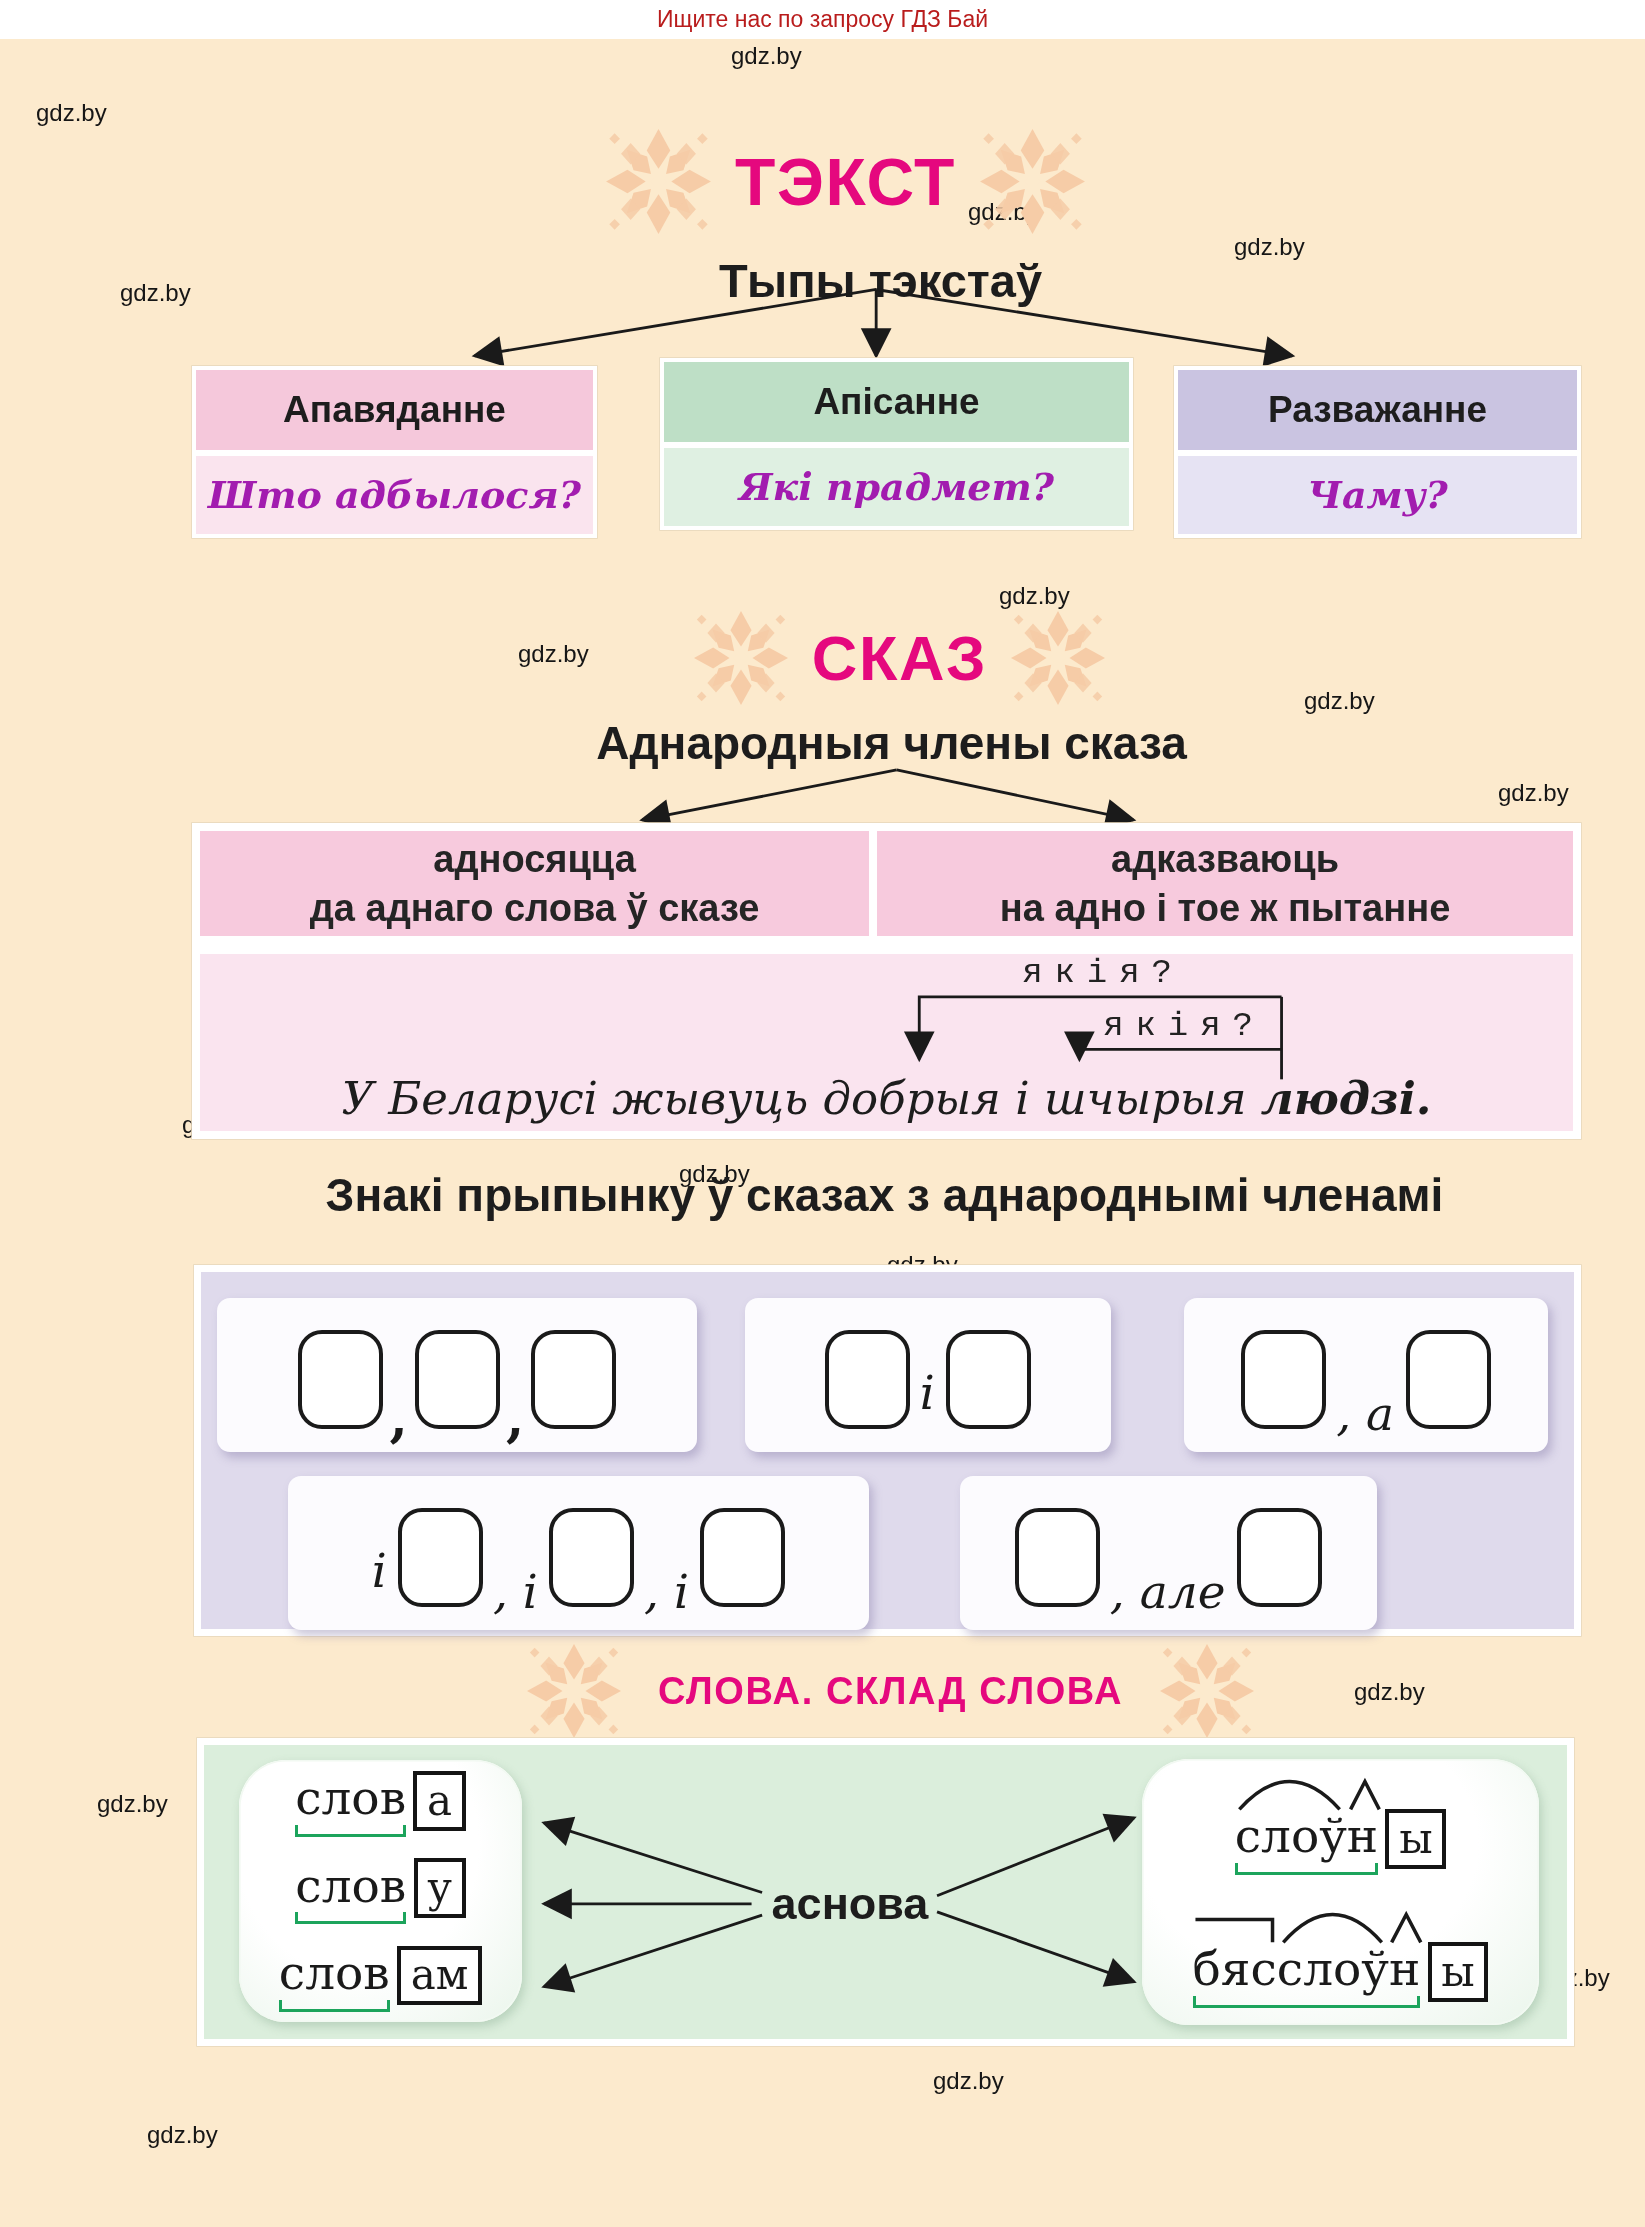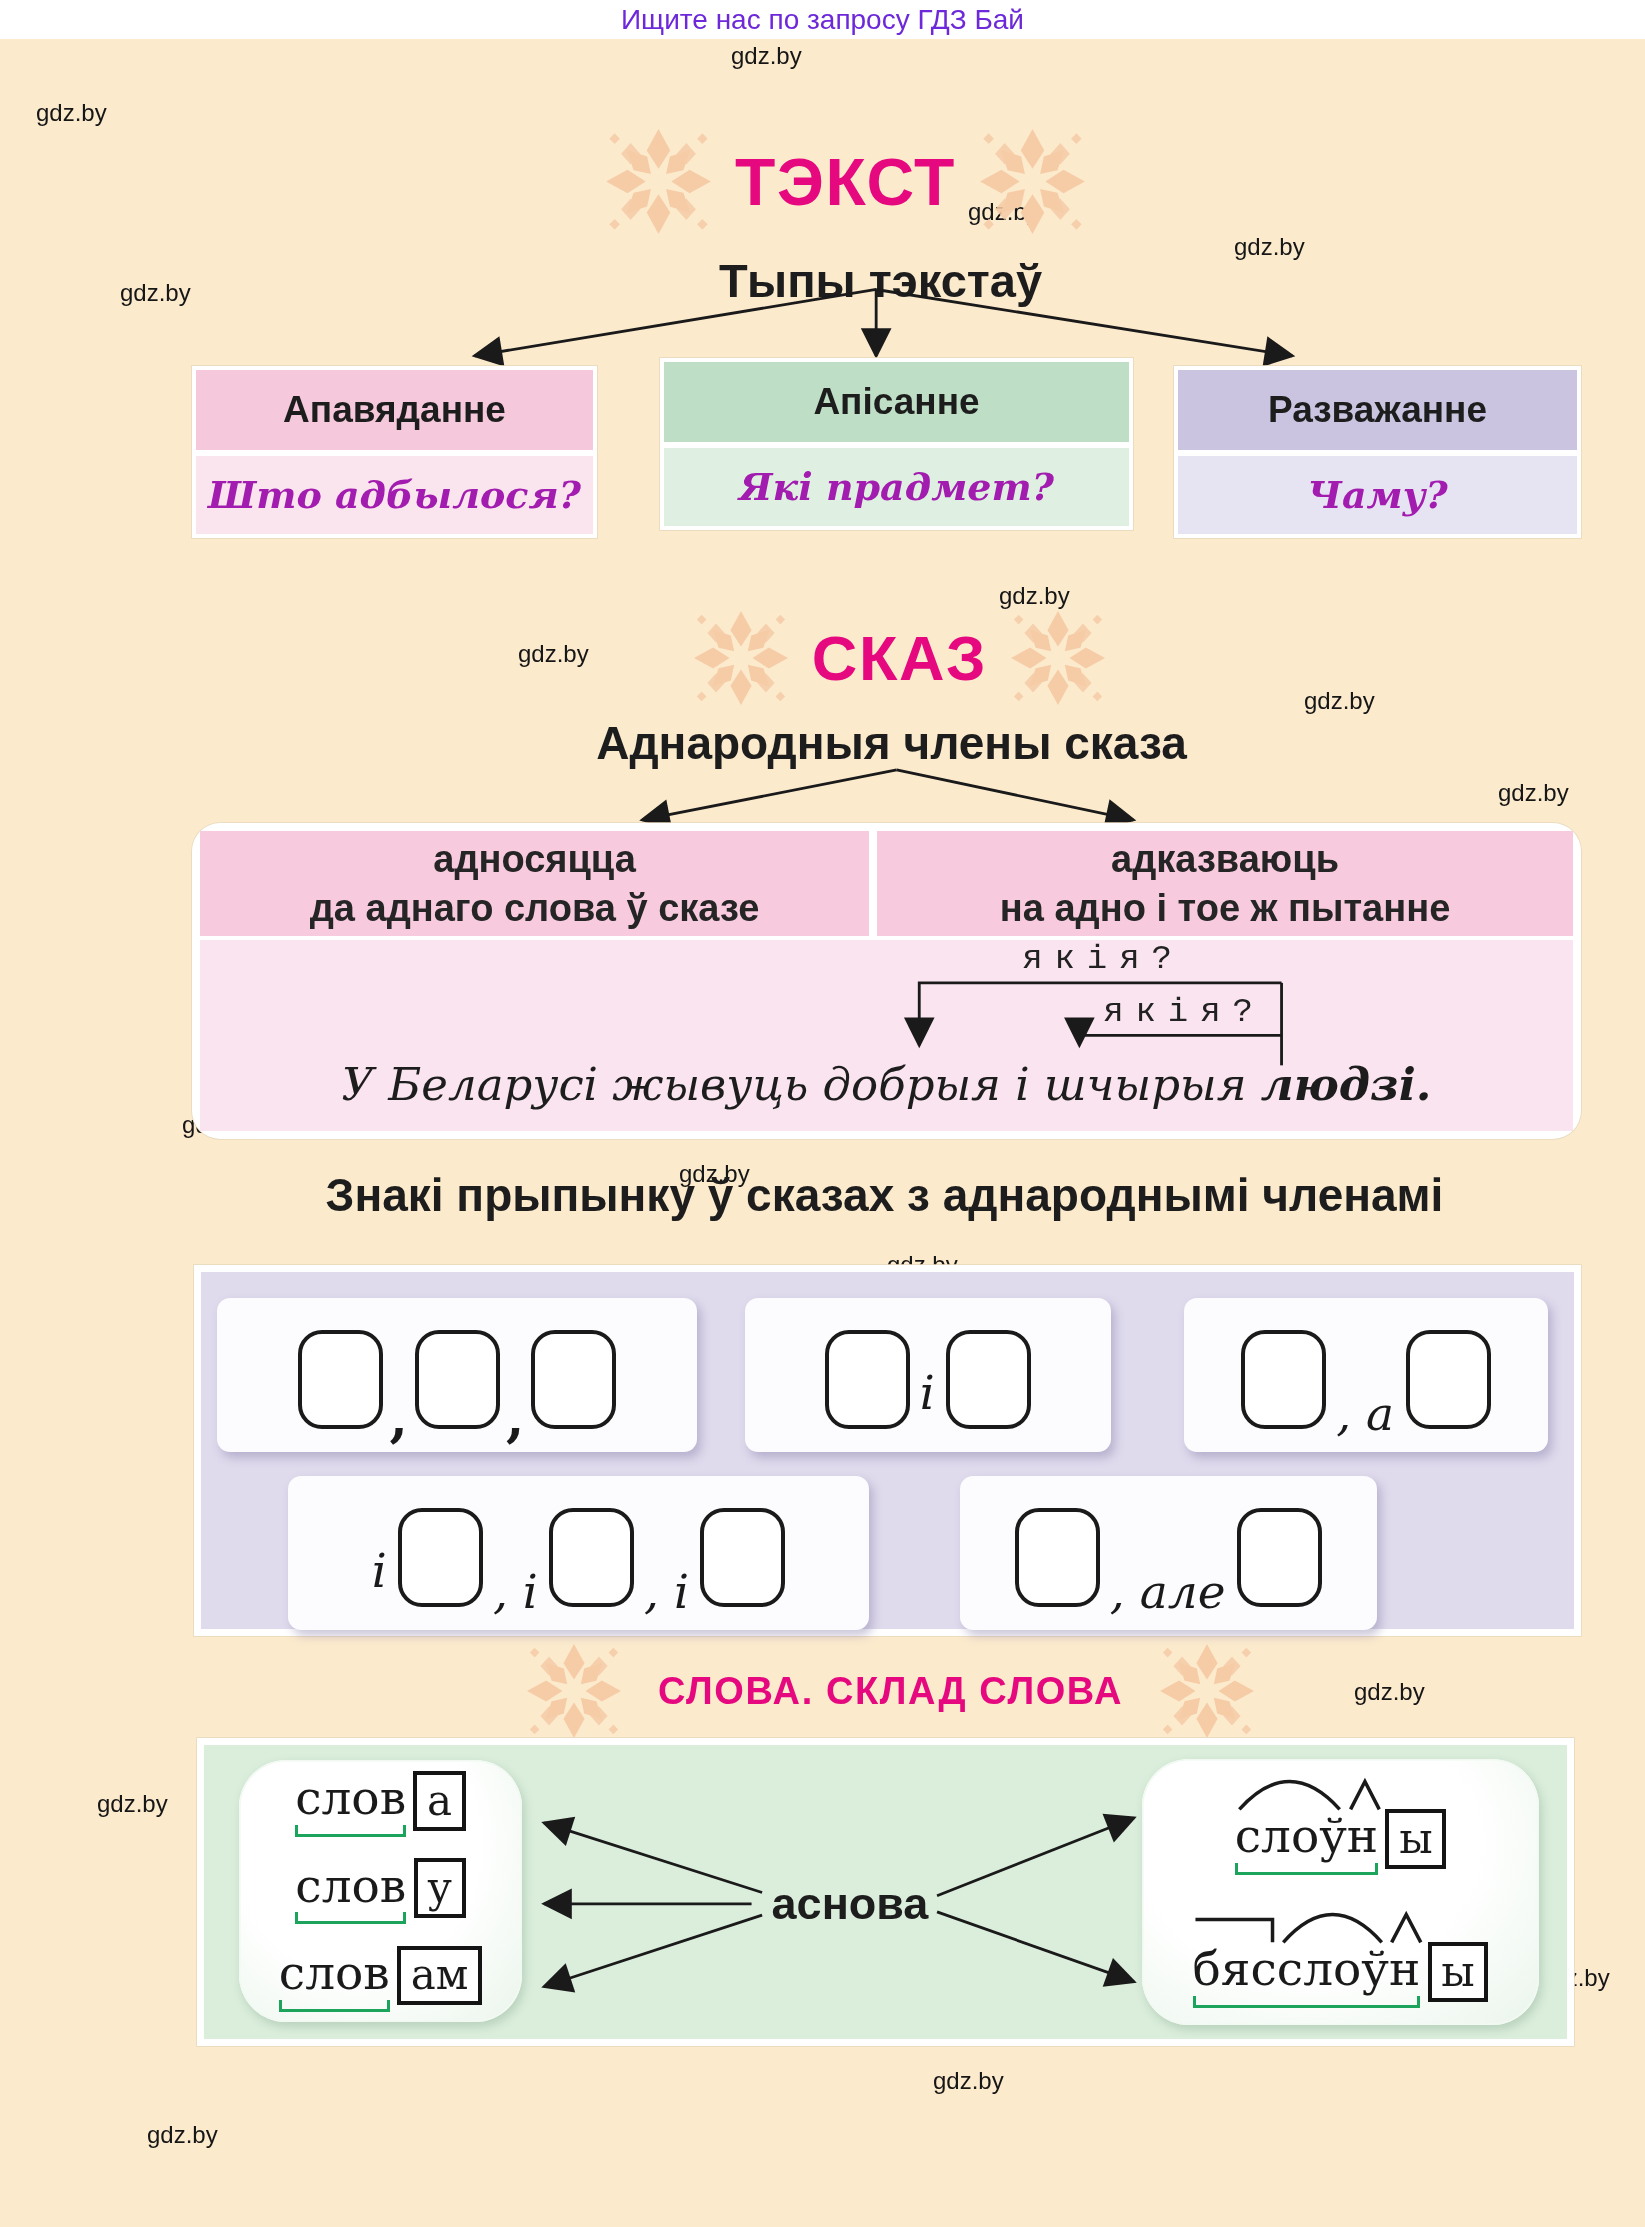--- a/index.html
+++ b/index.html
@@ -1,21 +1,21 @@
 <!DOCTYPE html>
 <html style="font-size:13px"><head>
 <meta charset="utf-8">
 <style>
   html,body{margin:0;padding:0;background:#ffffff;}
   #canvas{position:relative;width:1645px;height:2227px;background:#FCEACD;overflow:hidden;
           font-family:"Liberation Sans",sans-serif;}
   
   .top-band{position:absolute;left:0;top:0;width:1645px;height:39px;background:#ffffff;
             display:flex;align-items:center;justify-content:center;}
-  .top-band span{color:#6d28d9;font-size:28px;}
+  .top-band span{color:#b91c1c;font-size:23px;}
   .bottom-band{position:absolute;left:0;top:2153px;width:1645px;height:75px;background:#ffffff;
             display:flex;align-items:flex-start;justify-content:center;padding-top:21px;box-sizing:border-box;}
   .bottom-band span{color:#2B50CB;font-size:27px;}
 
   
   .wm{position:absolute;font-size:24px;color:#161616;white-space:nowrap;}
   .wm-sm{font-size:21px;}
 
   
   .title-row{position:absolute;left:0;width:1645px;display:flex;align-items:center;justify-content:center;gap:23px;}
@@ -30,21 +30,21 @@
   
   .tbox{position:absolute;background:#ffffff;padding:4px;box-sizing:border-box;display:flex;flex-direction:column;gap:6px;
         box-shadow:0 0 0 0.8px #E6D8BC;justify-content:flex-end;}
   .tbox-header{flex:1.02;display:flex;align-items:center;justify-content:center;
         font-size:37px;font-weight:700;color:#1d1d1d;}
   .tbox-body{flex:1;display:flex;align-items:center;justify-content:center;
         font-family:"DejaVu Serif",serif;font-style:italic;font-weight:600;font-size:38px;color:#a21caf;}
 
   
   .pink-block{position:absolute;left:192px;top:823px;width:1389px;height:316px;background:#ffffff;
-        padding:8px;box-sizing:border-box;display:flex;flex-direction:column;gap:4px;box-shadow:0 0 0 0.8px #E6D8BC;border-radius:28px;}
+        padding:8px;box-sizing:border-box;display:flex;flex-direction:column;gap:18px;box-shadow:0 0 0 0.8px #E6D8BC;}
   .pink-top{display:flex;gap:8px;height:105px;}
   .pink-cell{flex:1;background:#F7CADD;display:flex;flex-direction:column;align-items:center;justify-content:center;
         font-size:38px;font-weight:600;color:#252525;line-height:1.28;text-align:center;}
   .pink-example{position:relative;flex:1;background:#FAE4EF;}
   .q-label{position:absolute;font-family:Liberation Mono, monospace;font-size:34px;color:#222;letter-spacing:0.35em;text-align:center;width:202px;}
   .sentence{position:absolute;left:0;right:0;top:118px;text-align:center;
         font-family:"DejaVu Serif",serif;font-style:italic;font-size:45px;color:#1d1d1d;}
   .sentence b{font-weight:700;}
 
   

